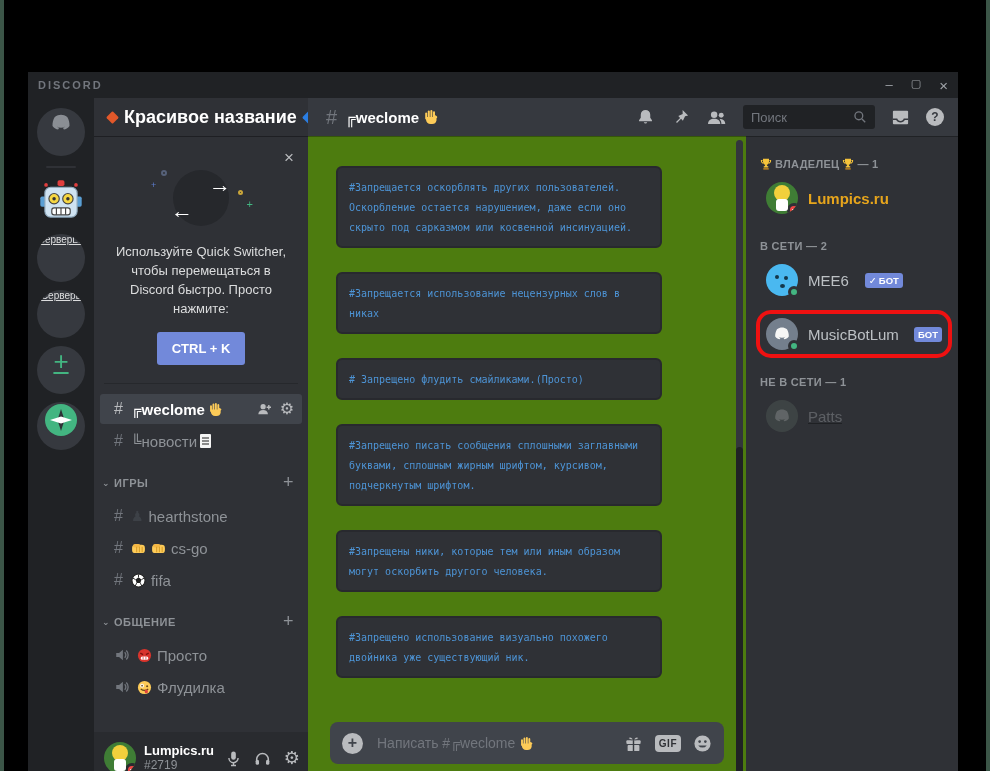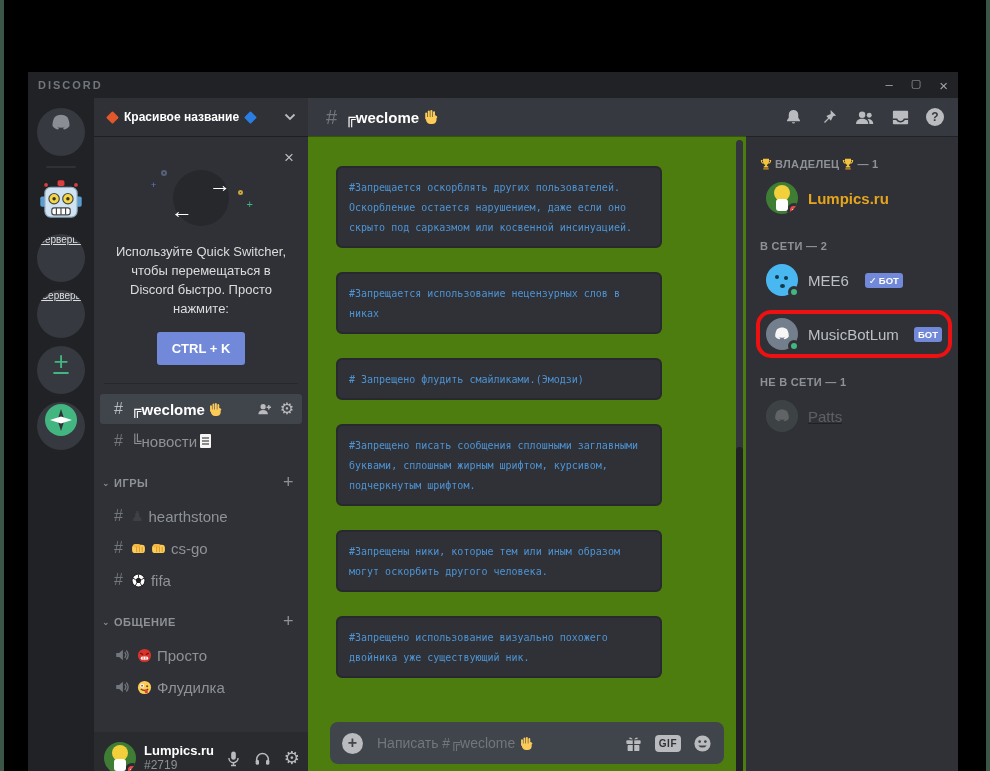--- a/index.html
+++ b/index.html
@@ -25,21 +25,21 @@
   .srv-divider { width:30px; height:2px; background:#2f3136; border-radius:1px; margin:2px 0; }
   .srv-label { font-size:10px; color:#dcddde; white-space:nowrap; }
   .srv-add { color:#43b581; font-size:26px; font-weight:400; background:#36393f; }
   .srv-robot { background:transparent; border-radius:0; }
 
   
   .sidebar { width:214px; background:#2f3136; display:flex; flex-direction:column; flex:0 0 auto; }
   .side-header { height:38px; display:flex; align-items:center; padding:0 12px 0 14px; box-shadow:0 1px 0 rgba(0,0,0,.35); flex:0 0 auto; }
   .diamond { width:9px; height:9px; transform:rotate(45deg); border-radius:1px; flex:0 0 auto; }
   .diamond.orange{ background:#e2582a; } .diamond.blue{ background:#2a7de2; }
-  .side-title { color:#fff; font-weight:bold; font-size:12px; margin:0 7px; white-space:nowrap; }
+  .side-title { color:#fff; font-weight:bold; font-size:18px; margin:0 7px; white-space:nowrap; }
   .side-chevron { margin-left:auto; color:#b9bbbe; }
 
   .side-scroll { flex:1; overflow:hidden; padding-top:12px; }
 
   .qs-card { position:relative; padding:6px 14px 18px; }
   .qs-close { position:absolute; right:14px; top:0; color:#b9bbbe; font-size:17px; cursor:pointer; }
   .qs-art { position:relative; width:64px; height:64px; margin:14px auto 10px; }
   .qs-circle { position:absolute; left:4px; top:2px; width:56px; height:56px; border-radius:50%; background:#26282c; }
   .qs-arrow { position:absolute; color:#fff; font-weight:bold; font-size:22px; line-height:1; }
   .qs-arrow.r { right:2px; top:6px; }
@@ -435,34 +435,40 @@
           <div class="th-icons">
             <svg width="19" height="19">
                 <use href="#i-bell"></use>
               </svg>
             <svg width="19" height="19">
                 <use href="#i-pin"></use>
               </svg>
             <svg width="21" height="17">
                 <use href="#i-people"></use>
               </svg>
+            <div class="search-box">
+              <input type="text" placeholder="Поиск" style="">
+              <svg width="14" height="14" style="color:#72767d;flex:0 0 auto">
+                  <use href="#i-search"></use>
+                </svg>
+            </div>
             <svg width="19" height="19">
                 <use href="#i-inbox"></use>
               </svg>
             <span class="help-circle">?</span>
           </div>
         </div>
 
         <div class="right-body">
 
           <div class="chat">
             <div class="messages">
               <div class="msg"><code>#Запрещается оскорблять других пользователей. Оскорбление остается нарушением, даже если оно скрыто под сарказмом или косвенной инсинуацией.</code></div>
               <div class="msg"><code>#Запрещается использование нецензурных слов в никах</code></div>
-              <div class="msg"><code># Запрещено флудить смайликами.(Эмодзи)</code></div>
+              <div class="msg"><code># Запрещено флудить смайликами.(Просто)</code></div>
               <div class="msg"><code>#Запрещено писать сообщения сплошными заглавными буквами, сплошным жирным шрифтом, курсивом, подчеркнутым шрифтом.</code></div>
               <div class="msg"><code>#Запрещены ники, которые тем или иным образом могут оскорбить другого человека.</code></div>
               <div class="msg"><code>#Запрещено использование визуально похожего двойника уже существующий ник.</code></div>
 
             </div>
             <div class="chat-scrollbar">
               <div class="chat-thumb"></div>
             </div>
             <div class="input-bar">
               <span class="ib-plus">+</span>

